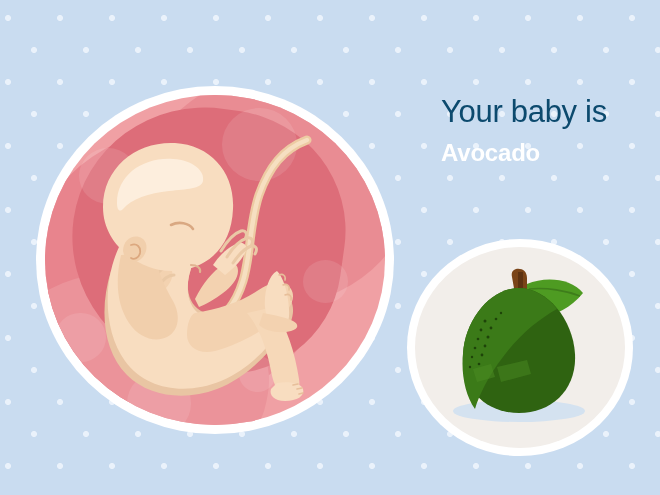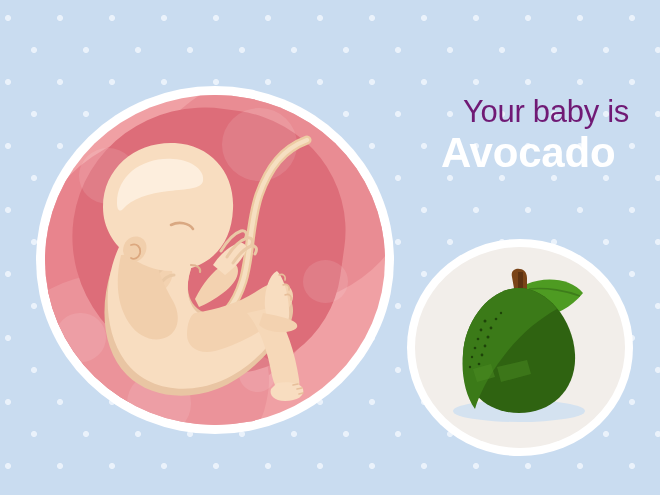--- a/index.html
+++ b/index.html
@@ -91,27 +91,26 @@
   
   .headline {
     position:absolute;
     left:441px; top:92px;
     width:210px;
   }
   .headline .line {
     font-size:31px;
     line-height:40px;
     font-weight:400;
-    color:#701a75;
+    color:#0c4a6e;
     letter-spacing:-0.3px;
     white-space:nowrap;
-    text-align:center;
   }
   .headline .highlight {
-    font-size:42px;
+    font-size:24px;
     line-height:42px;
     font-weight:700;
     color:#ffffff;
     letter-spacing:-0.2px;
     white-space:nowrap;
   }
 
   
   .fruit-wrap {
     position:absolute;

